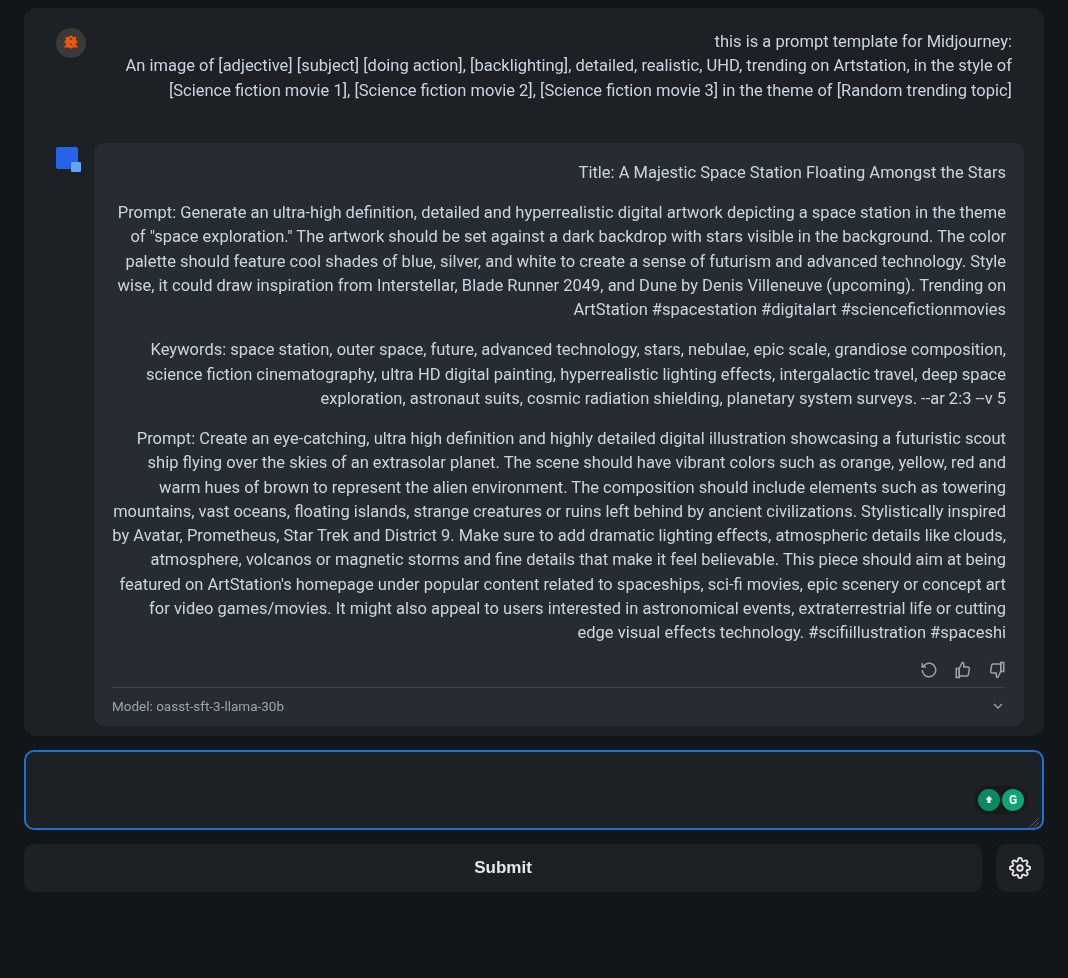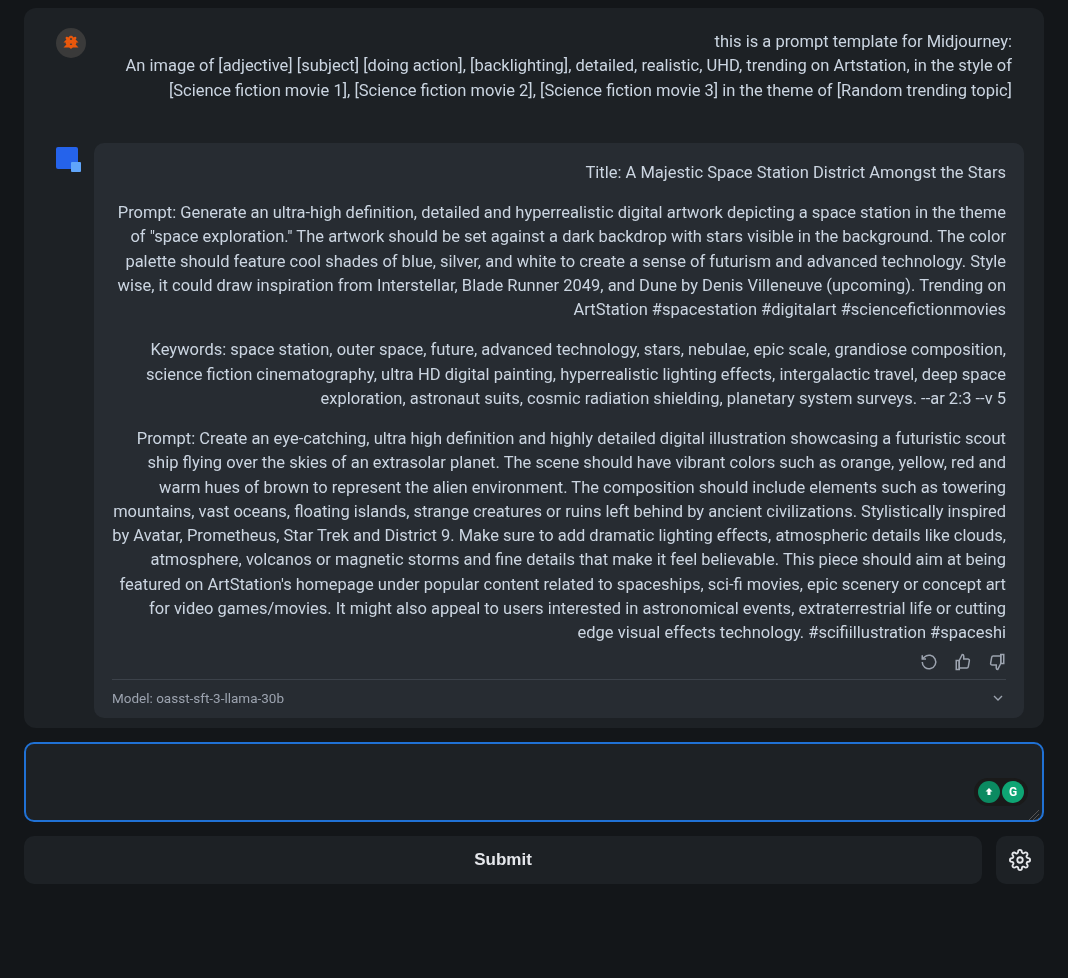--- a/index.html
+++ b/index.html
@@ -79,21 +79,21 @@
       flex: 1;
       padding: 18px 18px 12px 18px;
     }
     .ai-response p {
       font-size: 16.5px;
       line-height: 1.47;
       color: #cbd5e1;
       margin-bottom: 16px;
     }
     .ai-response p:last-of-type {
-      margin-bottom: 4px;
+      margin-bottom: 12px;
     }
     .response-actions {
       display: flex;
       justify-content: flex-end;
       gap: 16px;
       padding: 4px 0 8px 0;
     }
     .action-icon {
       width: 18px;
       height: 18px;
@@ -212,21 +212,21 @@
         <path d="M7 6 L12 11 L17 6 M7 12 L12 17 L17 12" stroke="#ea580c" stroke-width="3" fill="none" stroke-linecap="round"></path>
       </svg>
     </div>
     <div class="user-text" style="white-space: pre-line;">this is a prompt template for Midjourney:
 An image of [adjective] [subject] [doing action], [backlighting], detailed, realistic, UHD, trending on Artstation, in the style of [Science fiction movie 1], [Science fiction movie 2], [Science fiction movie 3] in the theme of [Random trending topic]</div>
   </div>
 
   <div class="message-row ai-message-wrap">
     <div class="avatar-ai"></div>
     <div class="ai-response">
-      <p>Title: A Majestic Space Station District Amongst the Stars</p>
+      <p>Title: A Majestic Space Station Floating Amongst the Stars</p>
       <p>Prompt: Generate an ultra-high definition, detailed and hyperrealistic digital artwork depicting a space station in the theme of "space exploration." The artwork should be set against a dark backdrop with stars visible in the background. The color palette should feature cool shades of blue, silver, and white to create a sense of futurism and advanced technology. Style wise, it could draw inspiration from Interstellar, Blade Runner 2049, and Dune by Denis Villeneuve (upcoming). Trending on ArtStation #spacestation #digitalart #sciencefictionmovies</p>
       <p>Keywords: space station, outer space, future, advanced technology, stars, nebulae, epic scale, grandiose composition, science fiction cinematography, ultra HD digital painting, hyperrealistic lighting effects, intergalactic travel, deep space exploration, astronaut suits, cosmic radiation shielding, planetary system surveys. --ar 2:3 --v 5</p>
       <p>Prompt: Create an eye-catching, ultra high definition and highly detailed digital illustration showcasing a futuristic scout ship flying over the skies of an extrasolar planet. The scene should have vibrant colors such as orange, yellow, red and warm hues of brown to represent the alien environment. The composition should include elements such as towering mountains, vast oceans, floating islands, strange creatures or ruins left behind by ancient civilizations. Stylistically inspired by Avatar, Prometheus, Star Trek and District 9. Make sure to add dramatic lighting effects, atmospheric details like clouds, atmosphere, volcanos or magnetic storms and fine details that make it feel believable. This piece should aim at being featured on ArtStation's homepage under popular content related to spaceships, sci-fi movies, epic scenery or concept art for video games/movies. It might also appeal to users interested in astronomical events, extraterrestrial life or cutting edge visual effects technology. #scifiillustration #spaceshi</p>
 
       <div class="response-actions">
         <div class="action-icon">
           <svg viewBox="0 0 24 24" fill="none" stroke="currentColor" stroke-width="2">
             <path d="M3 12a9 9 0 1 0 3-6.7L3 8"></path>
             <path d="M3 3v5h5"></path>
           </svg>

